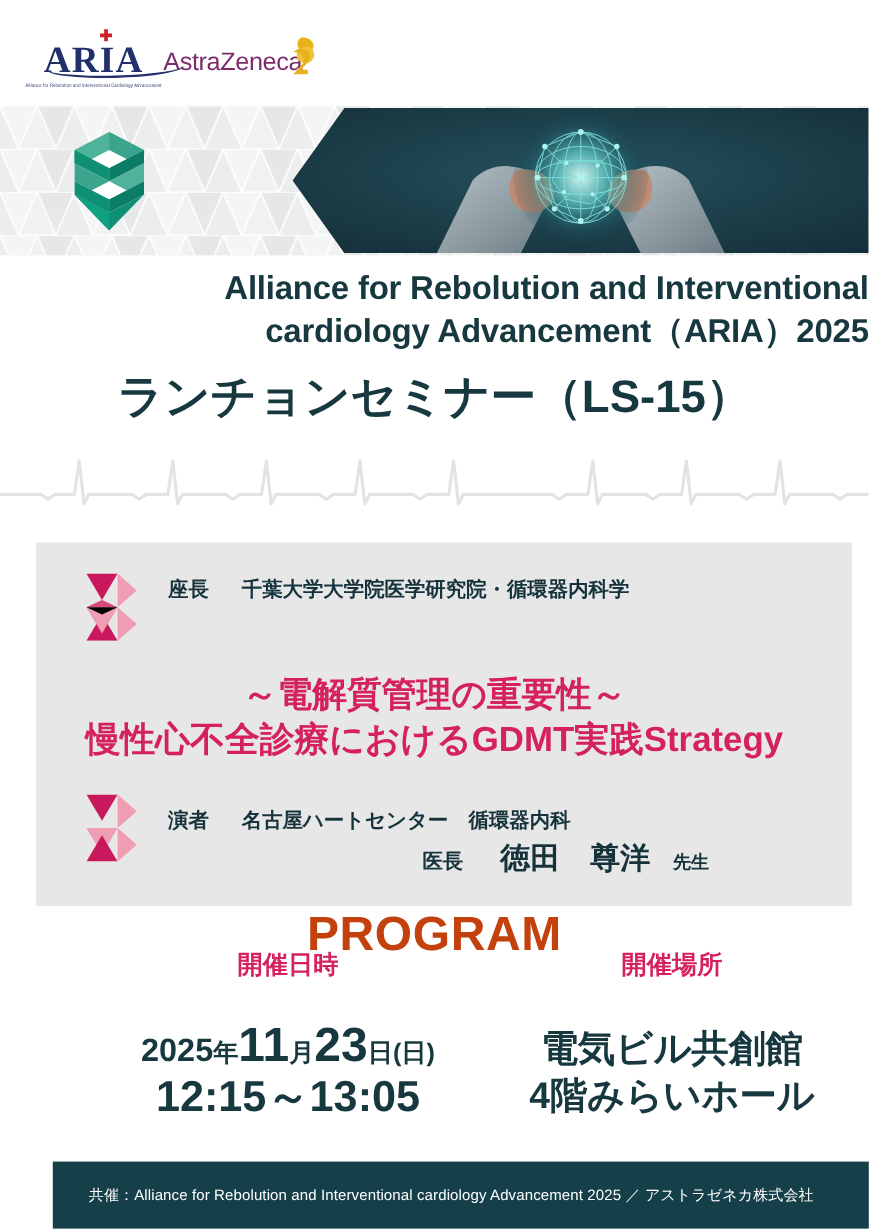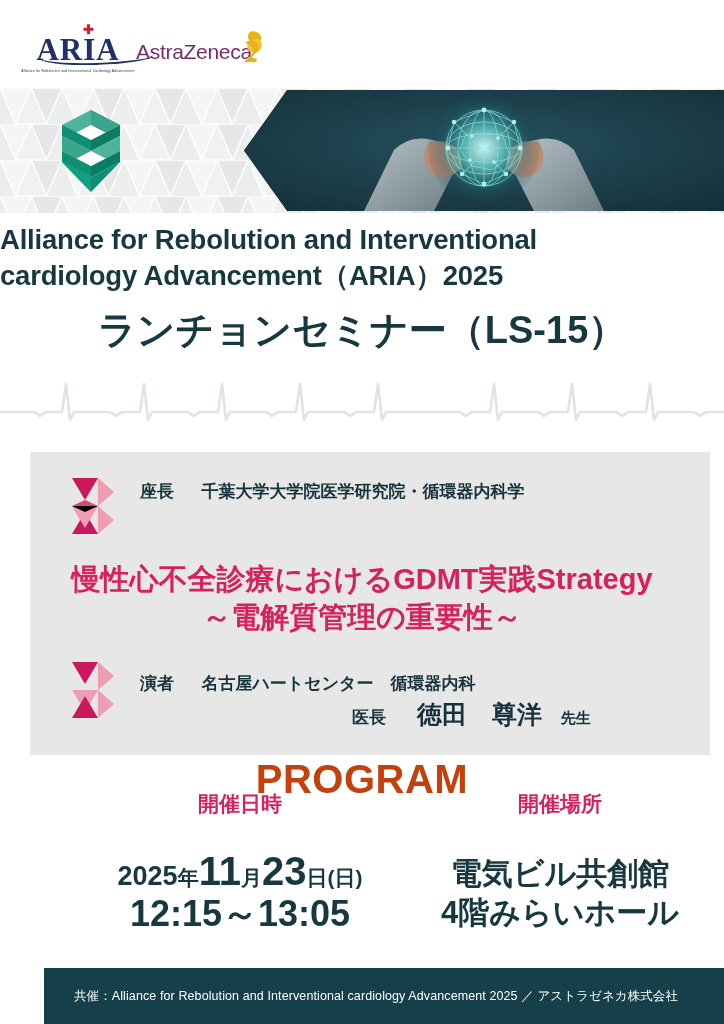--- a/index.html
+++ b/index.html
@@ -48,21 +48,21 @@
   .banner-arrow {
     position:absolute; right:0; top:2px; width:480px; height:121px;
     background:linear-gradient(105deg,#17323c 0%,#1d4350 45%,#22505f 100%);
     clip-path: polygon(9% 0, 100% 0, 100% 100%, 9% 100%, 0 50%);
     overflow:hidden;
   }
   .banner-photo { position:absolute; inset:0; }
 
   
   .main-title {
-    position:absolute; top:222px; left:0; width:724px; text-align:left;
+    position:absolute; top:222px; left:0; width:724px; text-align:right;
     color:#17383f; font-size:27.5px; font-weight:700; line-height:1.30;
     letter-spacing:-.2px;
   }
   .sub-title {
     position:absolute; top:305px; left:0; width:724px; text-align:center;
     color:#17383f; font-size:38px; font-weight:700; letter-spacing:0px;
   }
 
   
   .program-band { position:absolute; top:372px; left:0; width:724px; height:56px; }
@@ -259,22 +259,22 @@
   </svg>
 
   <div class="role-line" style="left:140px; top:480px; font-size:17px;">
     <span>座長</span>
     <span style="display:inline-block;width:18px;"></span>
     <span>千葉大学大学院医学研究院・循環器内科学</span>
   </div>
 
 
   <div class="lecture-title">
+    <div>～電解質管理の重要性～</div>
     <div>慢性心不全診療におけるGDMT実践Strategy</div>
-    <div>～電解質管理の重要性～</div>
   </div>
 
   <svg class="tri-icon" style="left:72px; top:662px;" viewBox="0 0 42 56">
     <path d="M0 0 L26 0 L13 22 Z" fill="#c9185c"></path>
     <path d="M26 0 L42 14 L26 28 Z" fill="#ef9db3"></path>
     <path d="M0 28 L26 28 L13 50 Z" fill="#ef9db3"></path>
     <path d="M13 34 L26 56 L0 56 Z" fill="#c9185c"></path>
     <path d="M26 28 L42 42 L26 56 Z" fill="#ef9db3"></path>
   </svg>
 

